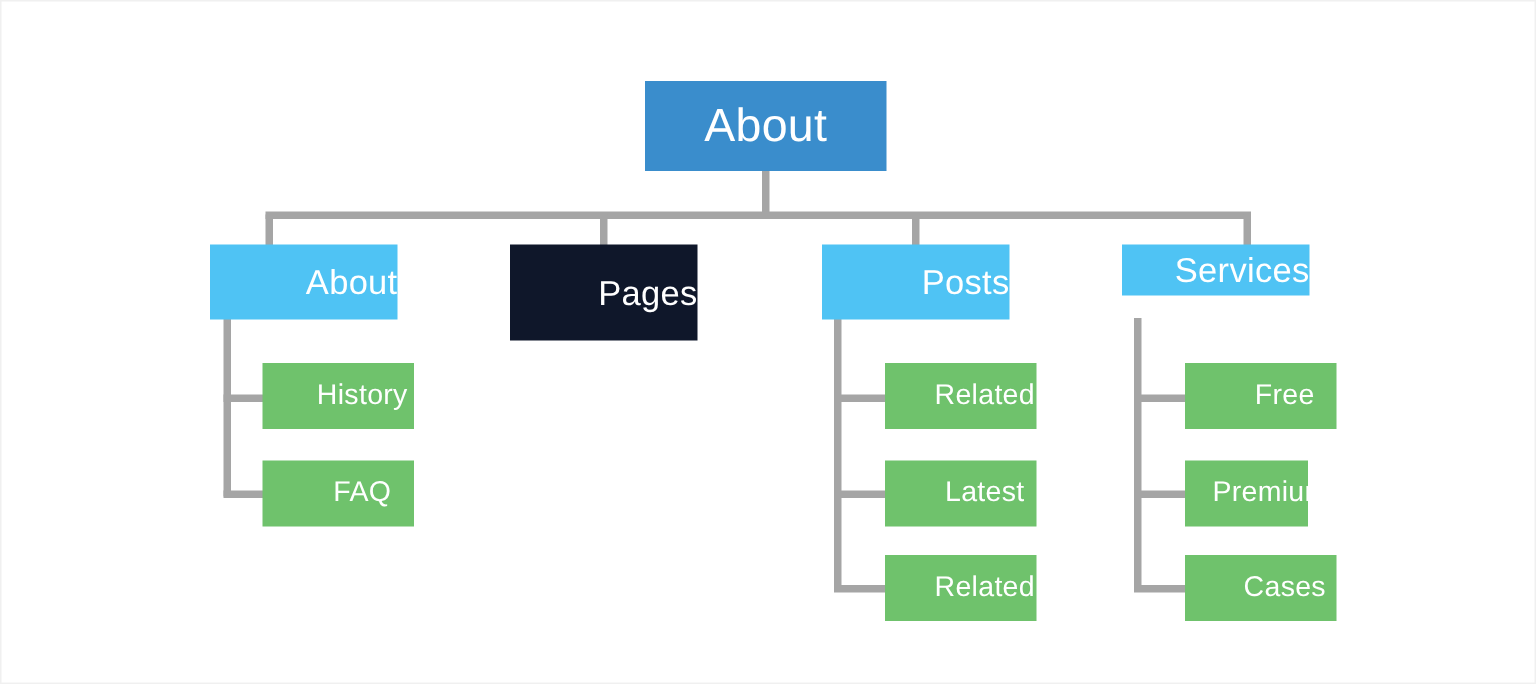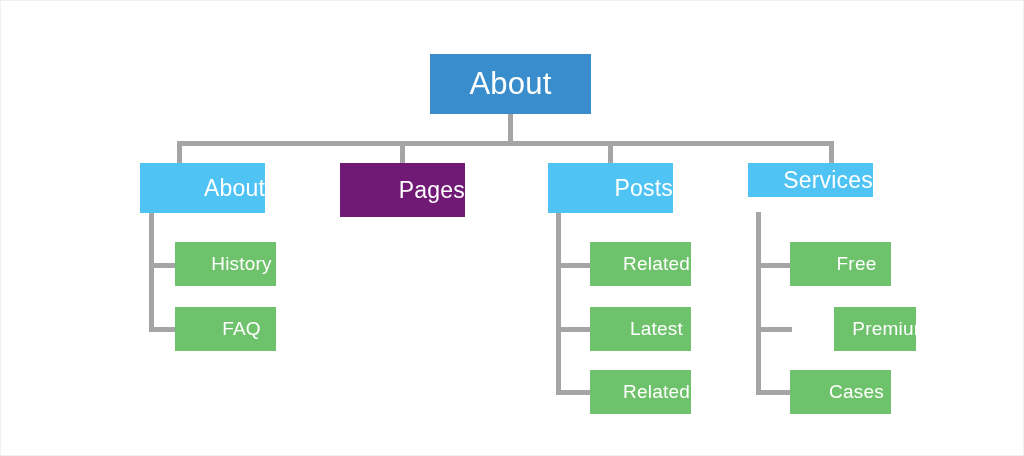--- a/index.html
+++ b/index.html
@@ -90,21 +90,21 @@
   </svg>
 
   <div class="node level-1" style="left: 429px; top: 53px; width: 161px; height: 60px; background: rgb(58, 141, 204);">
     <span>About</span>
   </div>
 
   <div class="node level-2" style="left: 139px; top: 162px; width: 125px; height: 50px; background: rgb(79, 195, 244);">
     <span>About</span>
   </div>
 
-  <div class="node level-2" style="left: 339px; top: 162px; width: 125px; height: 54px; background: #701a75;">
+  <div class="node level-2" style="left: 339px; top: 162px; width: 125px; height: 64px; background: #0f172a;">
     <span>Pages</span>
   </div>
 
   <div class="node level-2" style="left: 547px; top: 162px; width: 125px; height: 50px; background: rgb(79, 195, 244);">
     <span>Posts</span>
   </div>
 
   <div class="node level-2" style="left: 747px; top: 162px; width: 125px; height: 34px; background: rgb(79, 195, 244);">
     <span>Services</span>
   </div>
@@ -126,21 +126,21 @@
   </div>
 
   <div class="node level-3" style="left: 589px; top: 369px; width: 101px; height: 44px; background: rgb(111, 194, 108);">
     <span>Related</span>
   </div>
 
   <div class="node level-3" style="left: 789px; top: 241px; width: 101px; height: 44px; background: rgb(111, 194, 108);">
     <span>Free</span>
   </div>
 
-  <div class="node level-3" style="left: 789px; top: 306px; width: 82px; height: 44px; background: rgb(111, 194, 108); margin-left: 44px;">
+  <div class="node level-3" style="left: 789px; top: 306px; width: 82px; height: 44px; background: rgb(111, 194, 108);">
     <span>Premium</span>
   </div>
 
   <div class="node level-3" style="left: 789px; top: 369px; width: 101px; height: 44px; background: rgb(111, 194, 108);">
     <span>Cases</span>
   </div>
 
 </div>
 
 </body></html>

